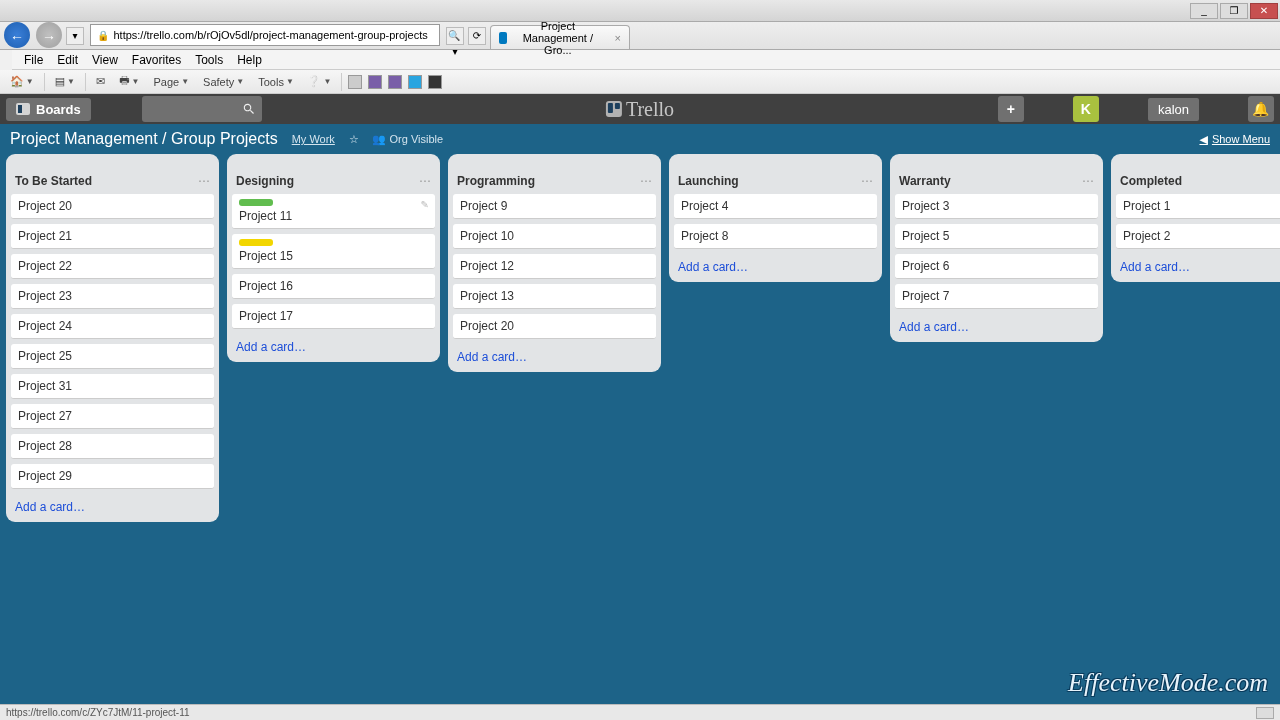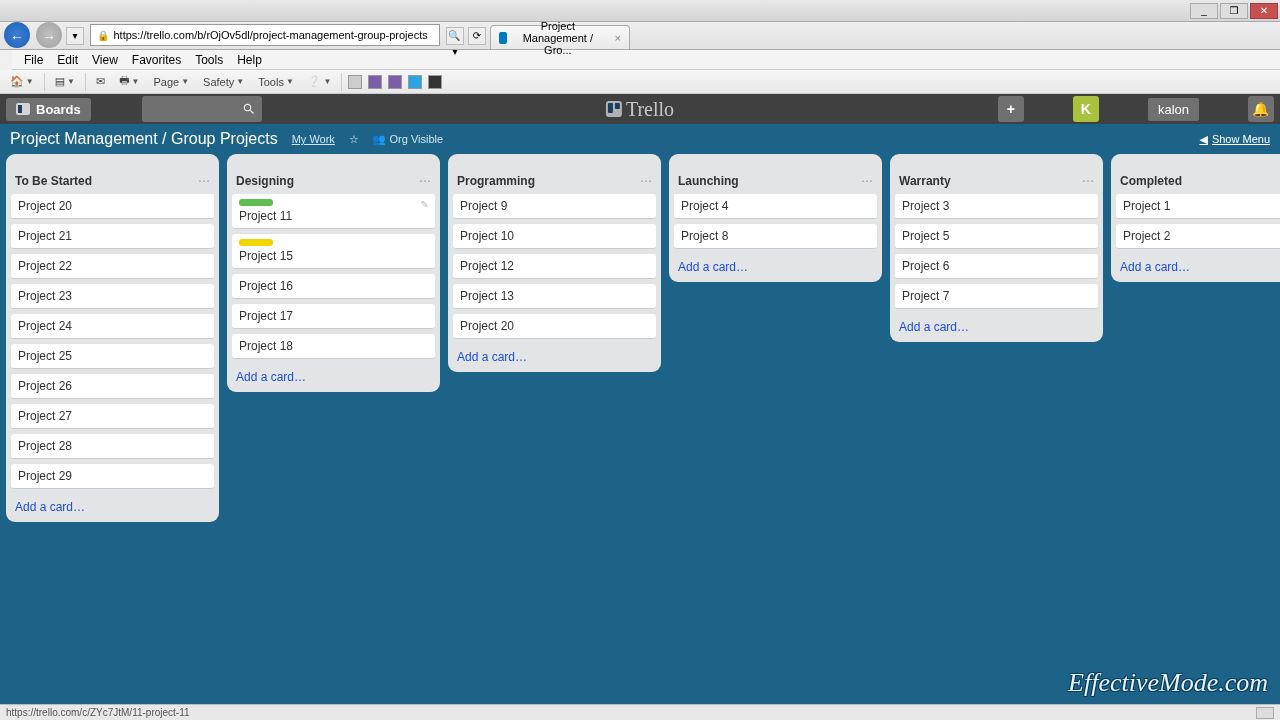--- a/index.html
+++ b/index.html
@@ -166,36 +166,35 @@
         <div class="list-head">
           <span class="list-title">To Be Started</span>
           <span class="list-menu">⋯</span>
         </div>
         <div class="card"><span>Project 20</span></div>
         <div class="card"><span>Project 21</span></div>
         <div class="card"><span>Project 22</span></div>
         <div class="card"><span>Project 23</span></div>
         <div class="card"><span>Project 24</span></div>
         <div class="card"><span>Project 25</span></div>
-        <div class="card"><span>Project 26</span></div>
+        <div class="card"><span>Project 31</span></div>
         <div class="card"><span>Project 27</span></div>
         <div class="card"><span>Project 28</span></div>
         <div class="card"><span>Project 29</span></div>
         <div class="add-card">Add a card…</div>
       </div>
       <div class="list">
         <div class="list-head">
           <span class="list-title">Designing</span>
           <span class="list-menu">⋯</span>
         </div>
         <div class="card"><div class="label green"></div><span>Project 11</span><span class="edit">✎</span></div>
         <div class="card"><div class="label yellow"></div><span>Project 15</span></div>
         <div class="card"><span>Project 16</span></div>
         <div class="card"><span>Project 17</span></div>
-        <div class="card"><span>Project 18</span></div>
         <div class="add-card">Add a card…</div>
       </div>
       <div class="list">
         <div class="list-head">
           <span class="list-title">Programming</span>
           <span class="list-menu">⋯</span>
         </div>
         <div class="card"><span>Project 9</span></div>
         <div class="card"><span>Project 10</span></div>
         <div class="card"><span>Project 12</span></div>

